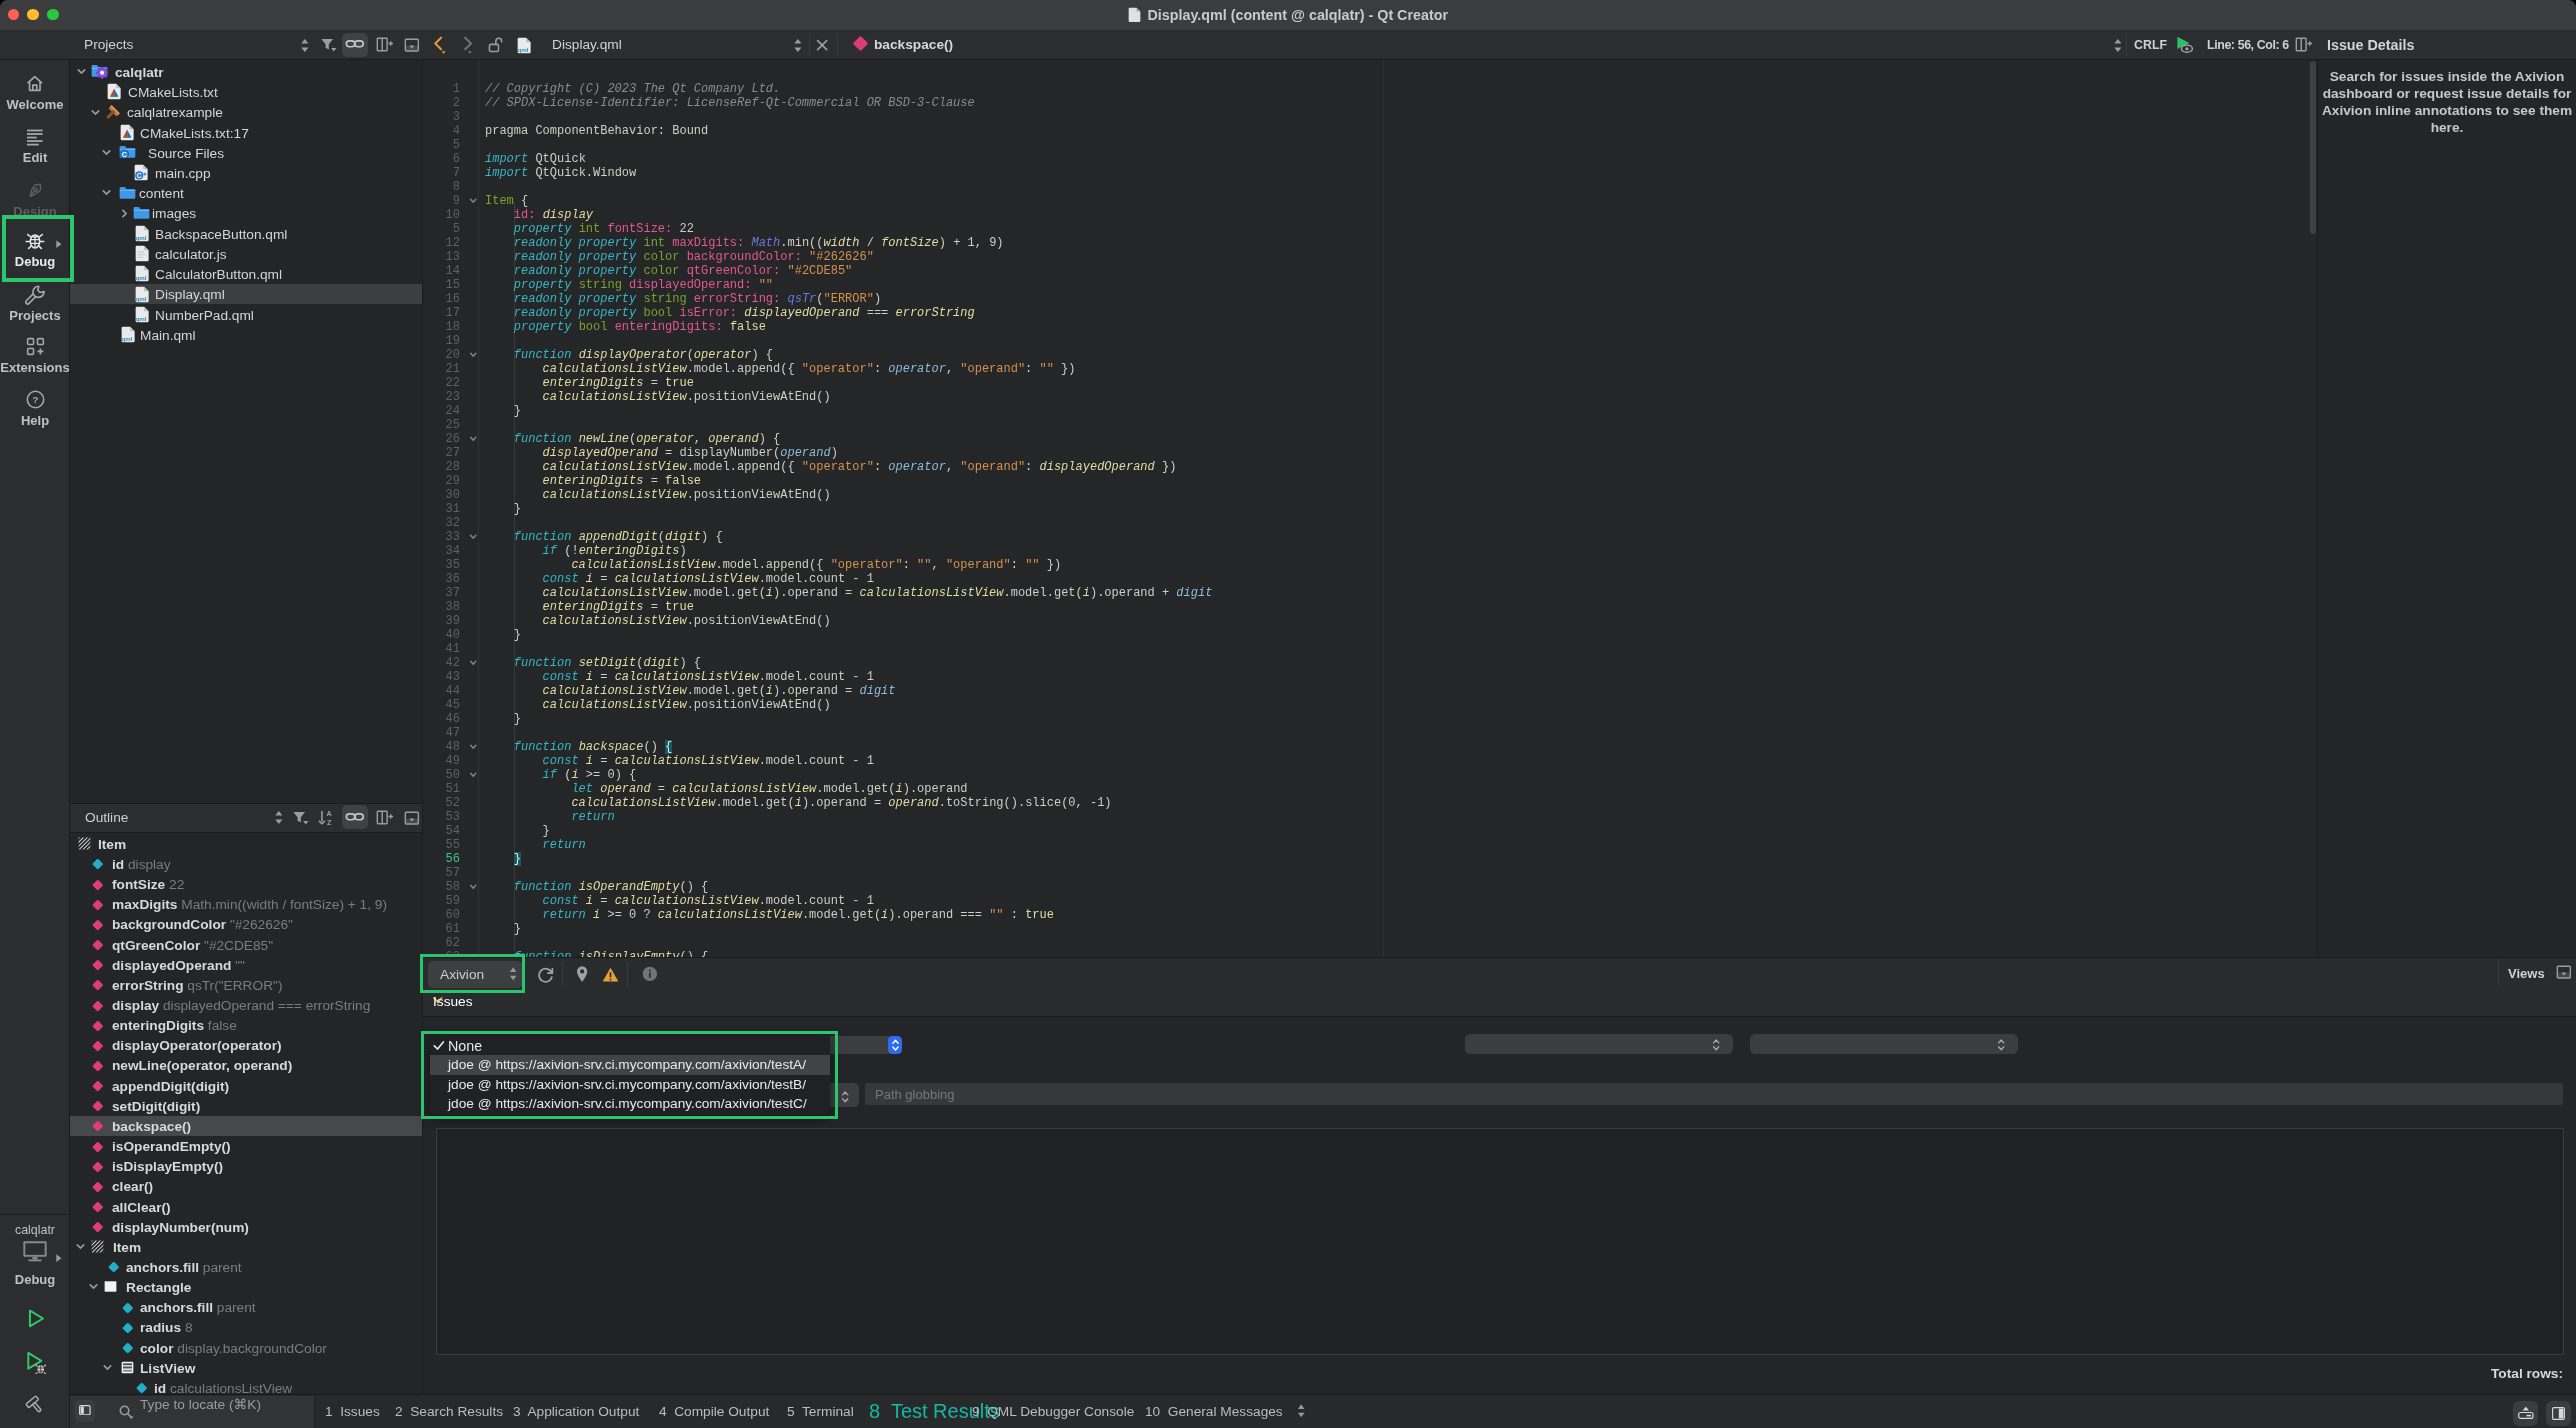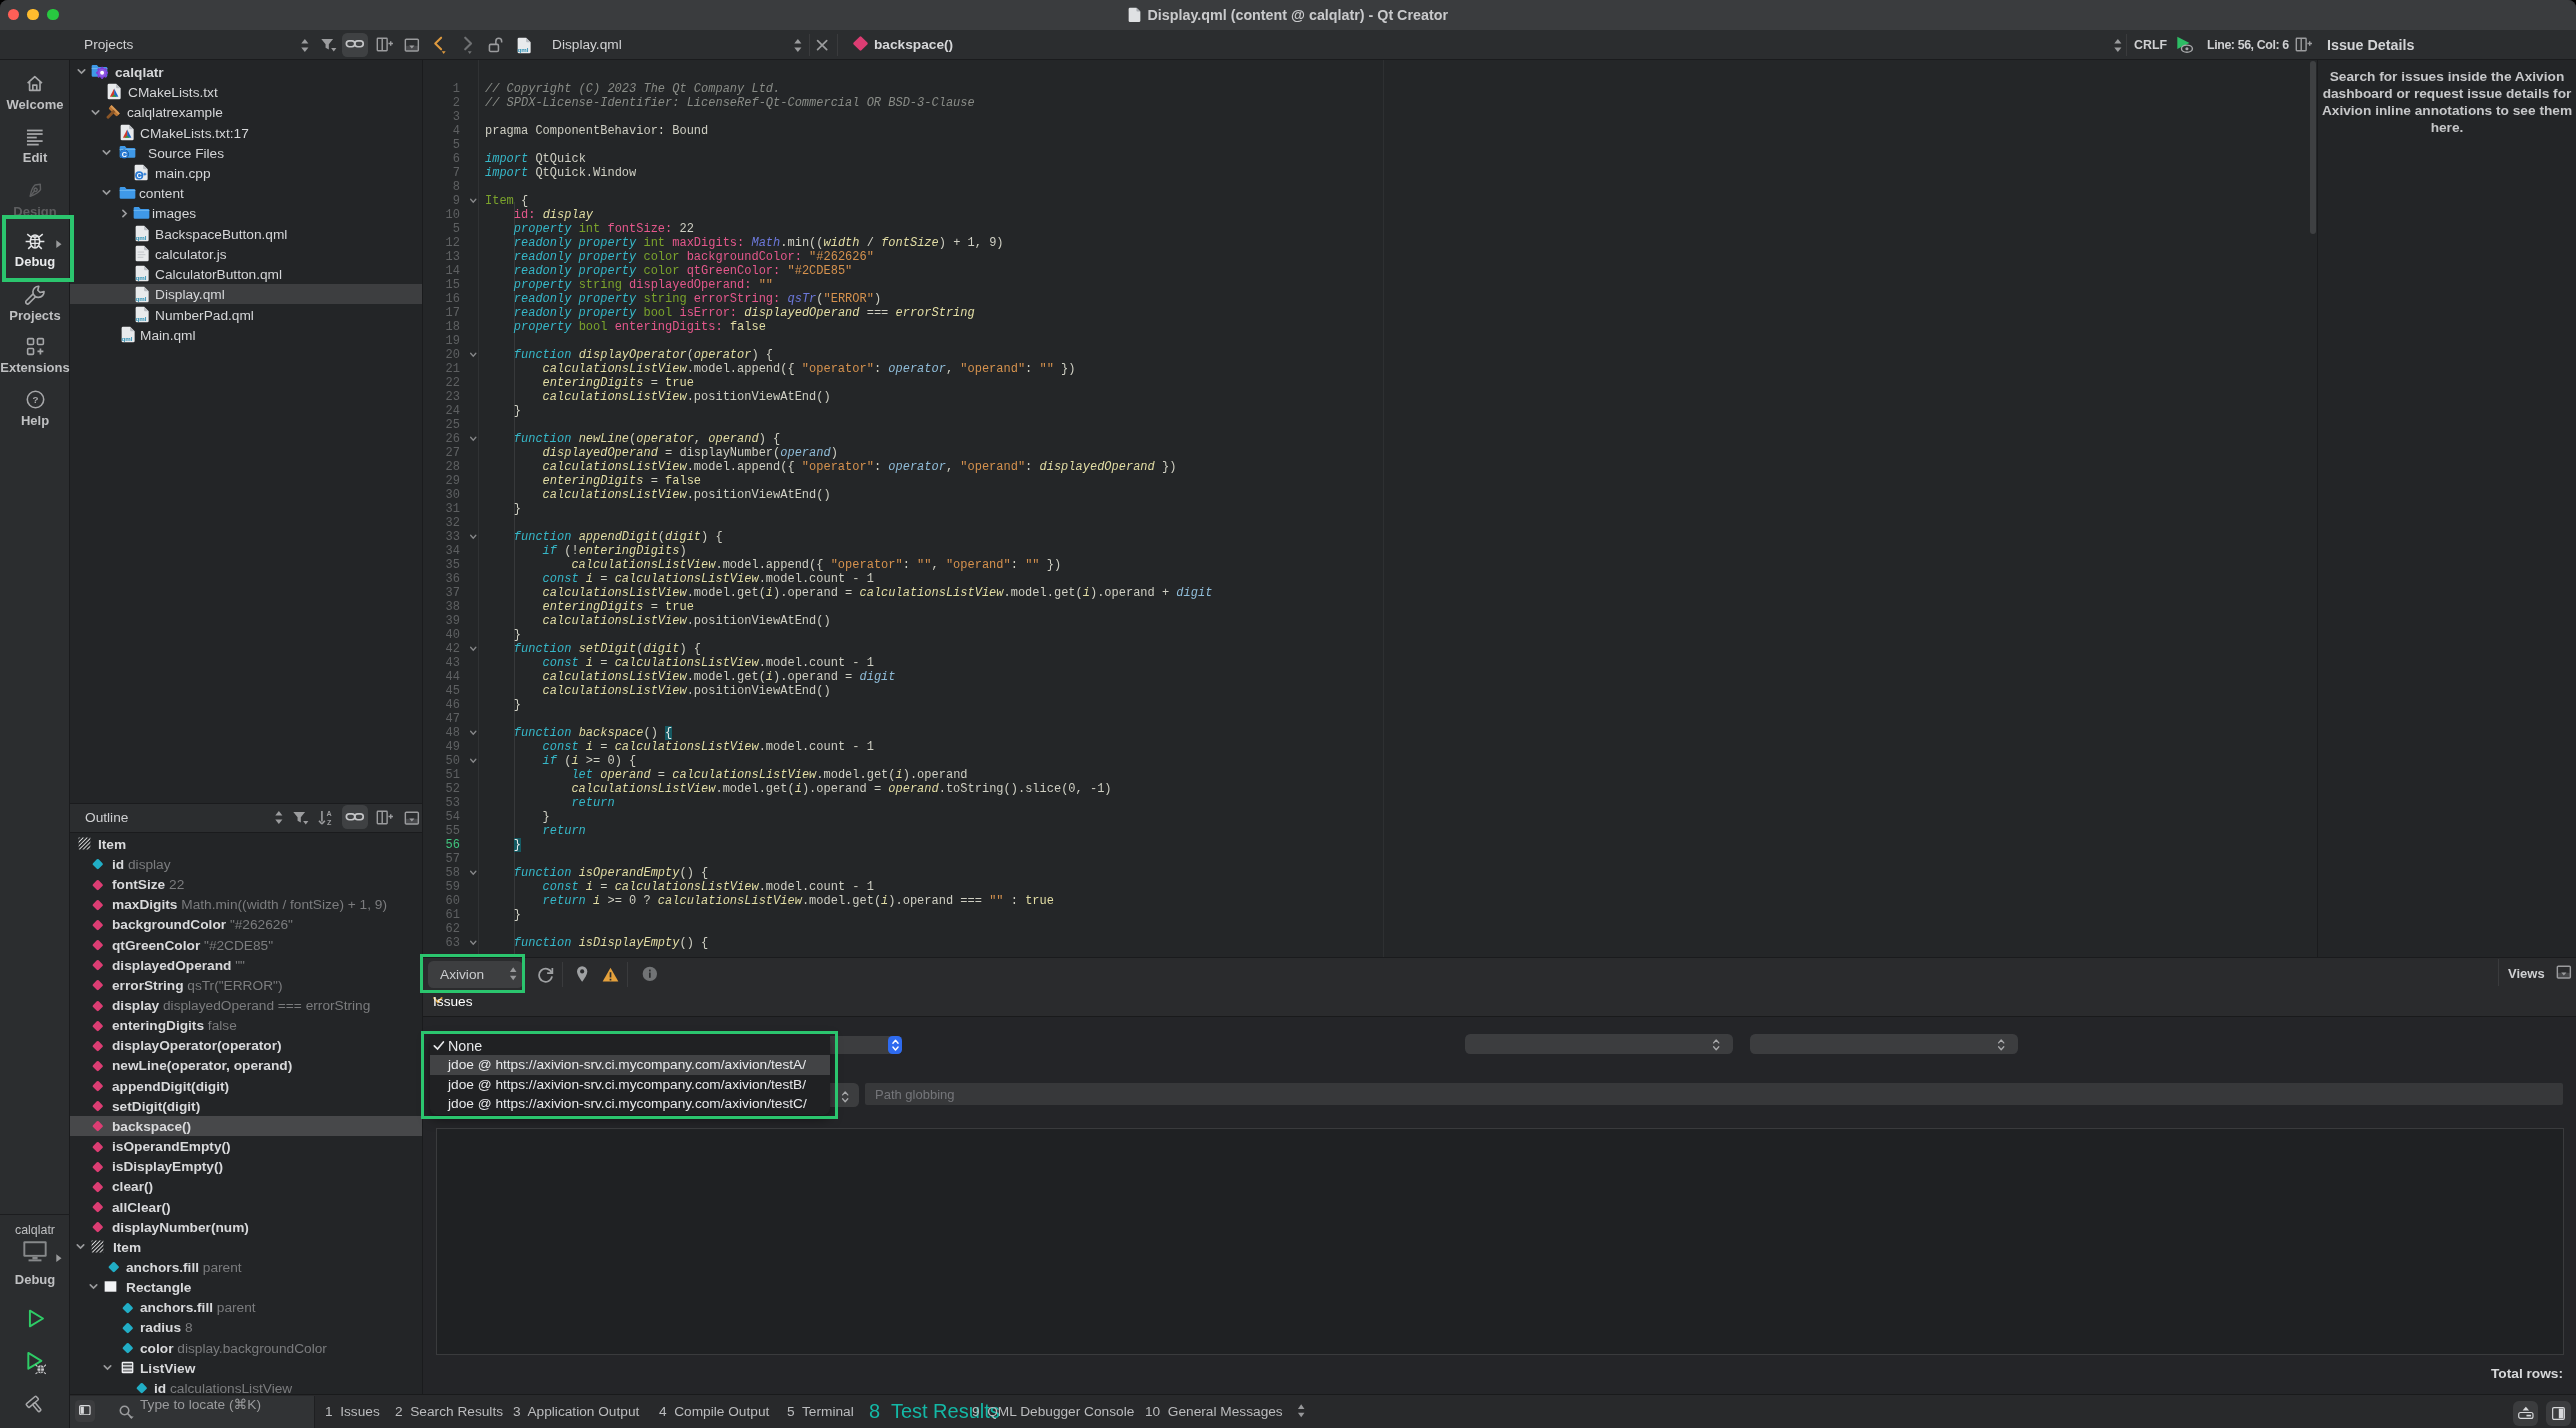--- a/index.html
+++ b/index.html
@@ -494,20 +494,21 @@
 <div class="cl"><span class="ln">33</span><span class="fw"><svg width="8.5" height="13.7" viewBox="0 0 13 21" style="vertical-align:top" xmlns="http://www.w3.org/2000/svg">
               <path d="M2.5 8 L6.5 12.5 L10.5 8" stroke="#87888a" stroke-width="2" fill="none" stroke-linecap="round"></path>
             </svg></span><span class="ct"><span class="d">    </span><span class="k">function</span><span class="d"> </span><span class="f">appendDigit</span><span class="d">(</span><span class="f">digit</span><span class="d">) {</span></span></div>
 <div class="cl"><span class="ln">34</span><span class="fw"></span><span class="ct"><span class="d">        </span><span class="k">if</span><span class="d"> (!</span><span class="f">enteringDigits</span><span class="d">)</span></span></div>
 <div class="cl"><span class="ln">35</span><span class="fw"></span><span class="ct"><span class="d">            </span><span class="f">calculationsListView</span><span class="d">.model.append({ </span><span class="s">"operator"</span><span class="d">: </span><span class="s">""</span><span class="d">, </span><span class="s">"operand"</span><span class="d">: </span><span class="s">""</span><span class="d"> })</span></span></div>
 <div class="cl"><span class="ln">36</span><span class="fw"></span><span class="ct"><span class="d">        </span><span class="k">const</span><span class="d"> </span><span class="f">i</span><span class="d"> = </span><span class="f">calculationsListView</span><span class="d">.model.count - 1</span></span></div>
 <div class="cl"><span class="ln">37</span><span class="fw"></span><span class="ct"><span class="d">        </span><span class="f">calculationsListView</span><span class="d">.model.get(</span><span class="f">i</span><span class="d">).operand = </span><span class="f">calculationsListView</span><span class="d">.model.get(</span><span class="f">i</span><span class="d">).operand + </span><span class="b">digit</span></span></div>
 <div class="cl"><span class="ln">38</span><span class="fw"></span><span class="ct"><span class="d">        </span><span class="f">enteringDigits</span><span class="d"> = </span><span class="n">true</span></span></div>
 <div class="cl"><span class="ln">39</span><span class="fw"></span><span class="ct"><span class="d">        </span><span class="f">calculationsListView</span><span class="d">.positionViewAtEnd()</span></span></div>
 <div class="cl"><span class="ln">40</span><span class="fw"></span><span class="ct"><span class="d">    }</span></span></div>
+<div class="cl"><span class="ln">41</span><span class="fw"></span><span class="ct"></span></div>
 <div class="cl"><span class="ln">42</span><span class="fw"><svg width="8.5" height="13.7" viewBox="0 0 13 21" style="vertical-align:top" xmlns="http://www.w3.org/2000/svg">
               <path d="M2.5 8 L6.5 12.5 L10.5 8" stroke="#87888a" stroke-width="2" fill="none" stroke-linecap="round"></path>
             </svg></span><span class="ct"><span class="d">    </span><span class="k">function</span><span class="d"> </span><span class="f">setDigit</span><span class="d">(</span><span class="f">digit</span><span class="d">) {</span></span></div>
 <div class="cl"><span class="ln">43</span><span class="fw"></span><span class="ct"><span class="d">        </span><span class="k">const</span><span class="d"> </span><span class="f">i</span><span class="d"> = </span><span class="f">calculationsListView</span><span class="d">.model.count - 1</span></span></div>
 <div class="cl"><span class="ln">44</span><span class="fw"></span><span class="ct"><span class="d">        </span><span class="f">calculationsListView</span><span class="d">.model.get(</span><span class="f">i</span><span class="d">).operand = </span><span class="b">digit</span></span></div>
 <div class="cl"><span class="ln">45</span><span class="fw"></span><span class="ct"><span class="d">        </span><span class="f">calculationsListView</span><span class="d">.positionViewAtEnd()</span></span></div>
 <div class="cl"><span class="ln">46</span><span class="fw"></span><span class="ct"><span class="d">    }</span></span></div>
 <div class="cl"><span class="ln">47</span><span class="fw"></span><span class="ct"></span></div>
 <div class="cl"><span class="ln">48</span><span class="fw"><svg width="8.5" height="13.7" viewBox="0 0 13 21" style="vertical-align:top" xmlns="http://www.w3.org/2000/svg">
               <path d="M2.5 8 L6.5 12.5 L10.5 8" stroke="#87888a" stroke-width="2" fill="none" stroke-linecap="round"></path>

